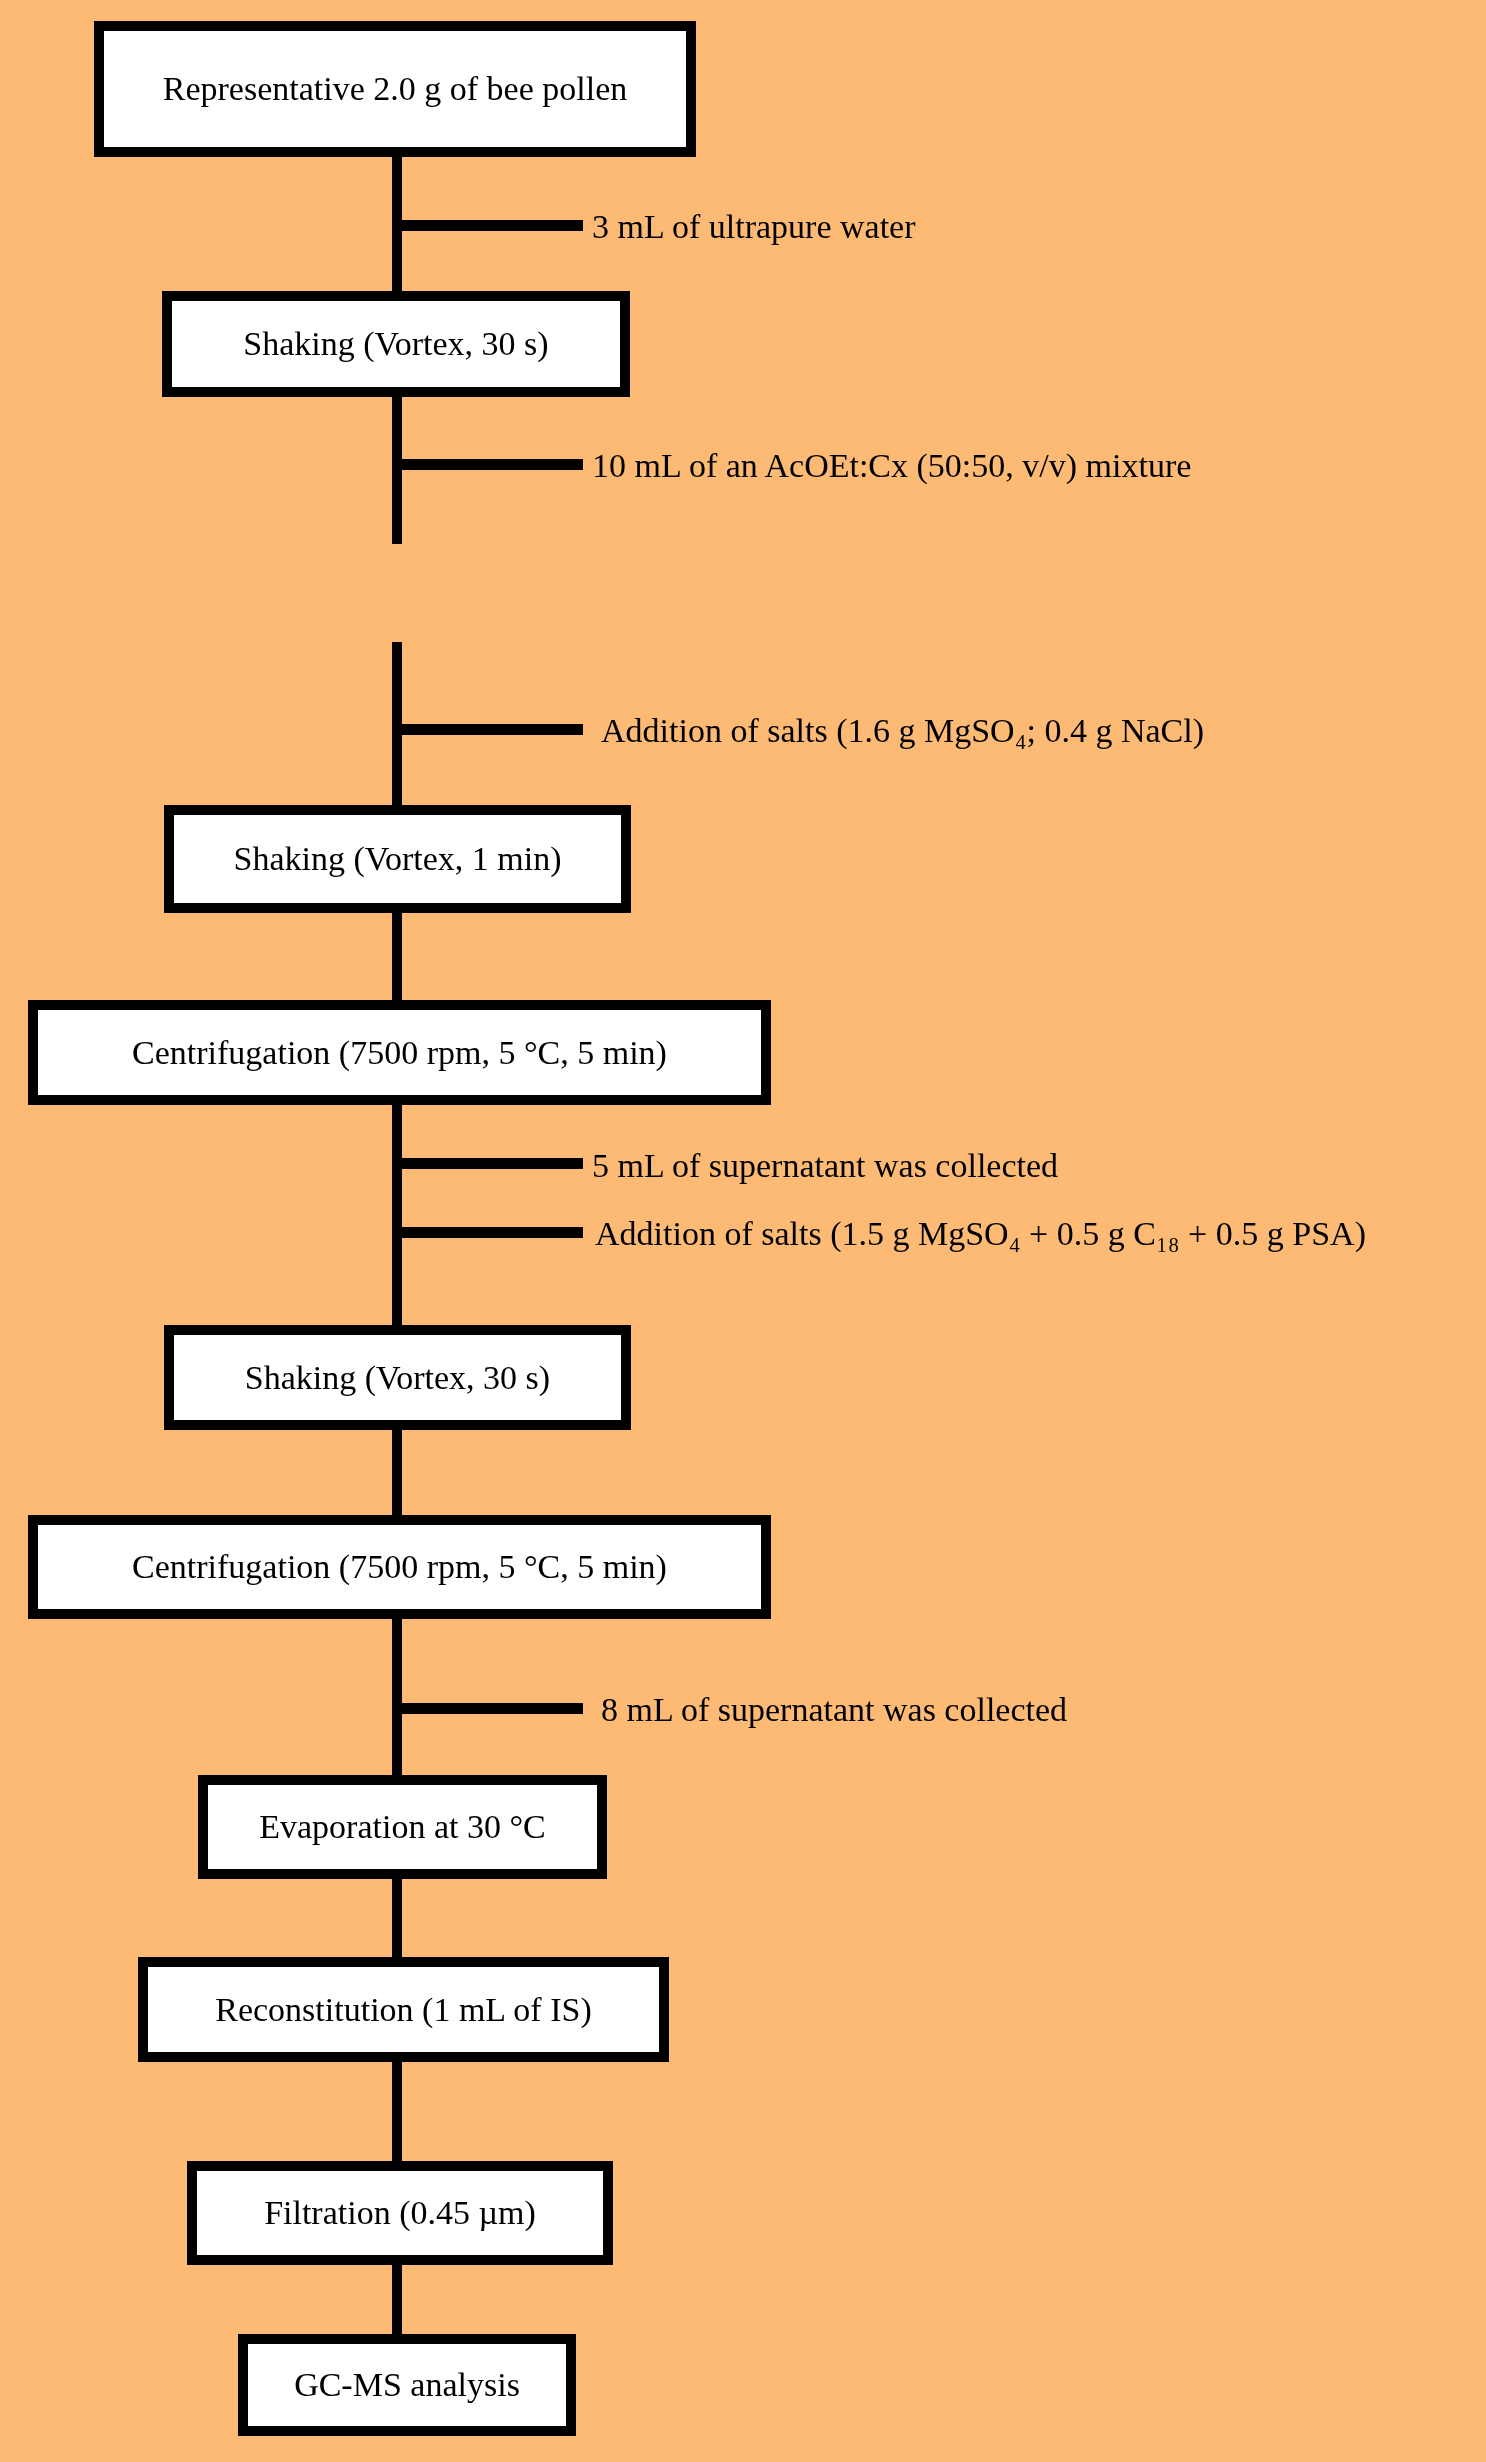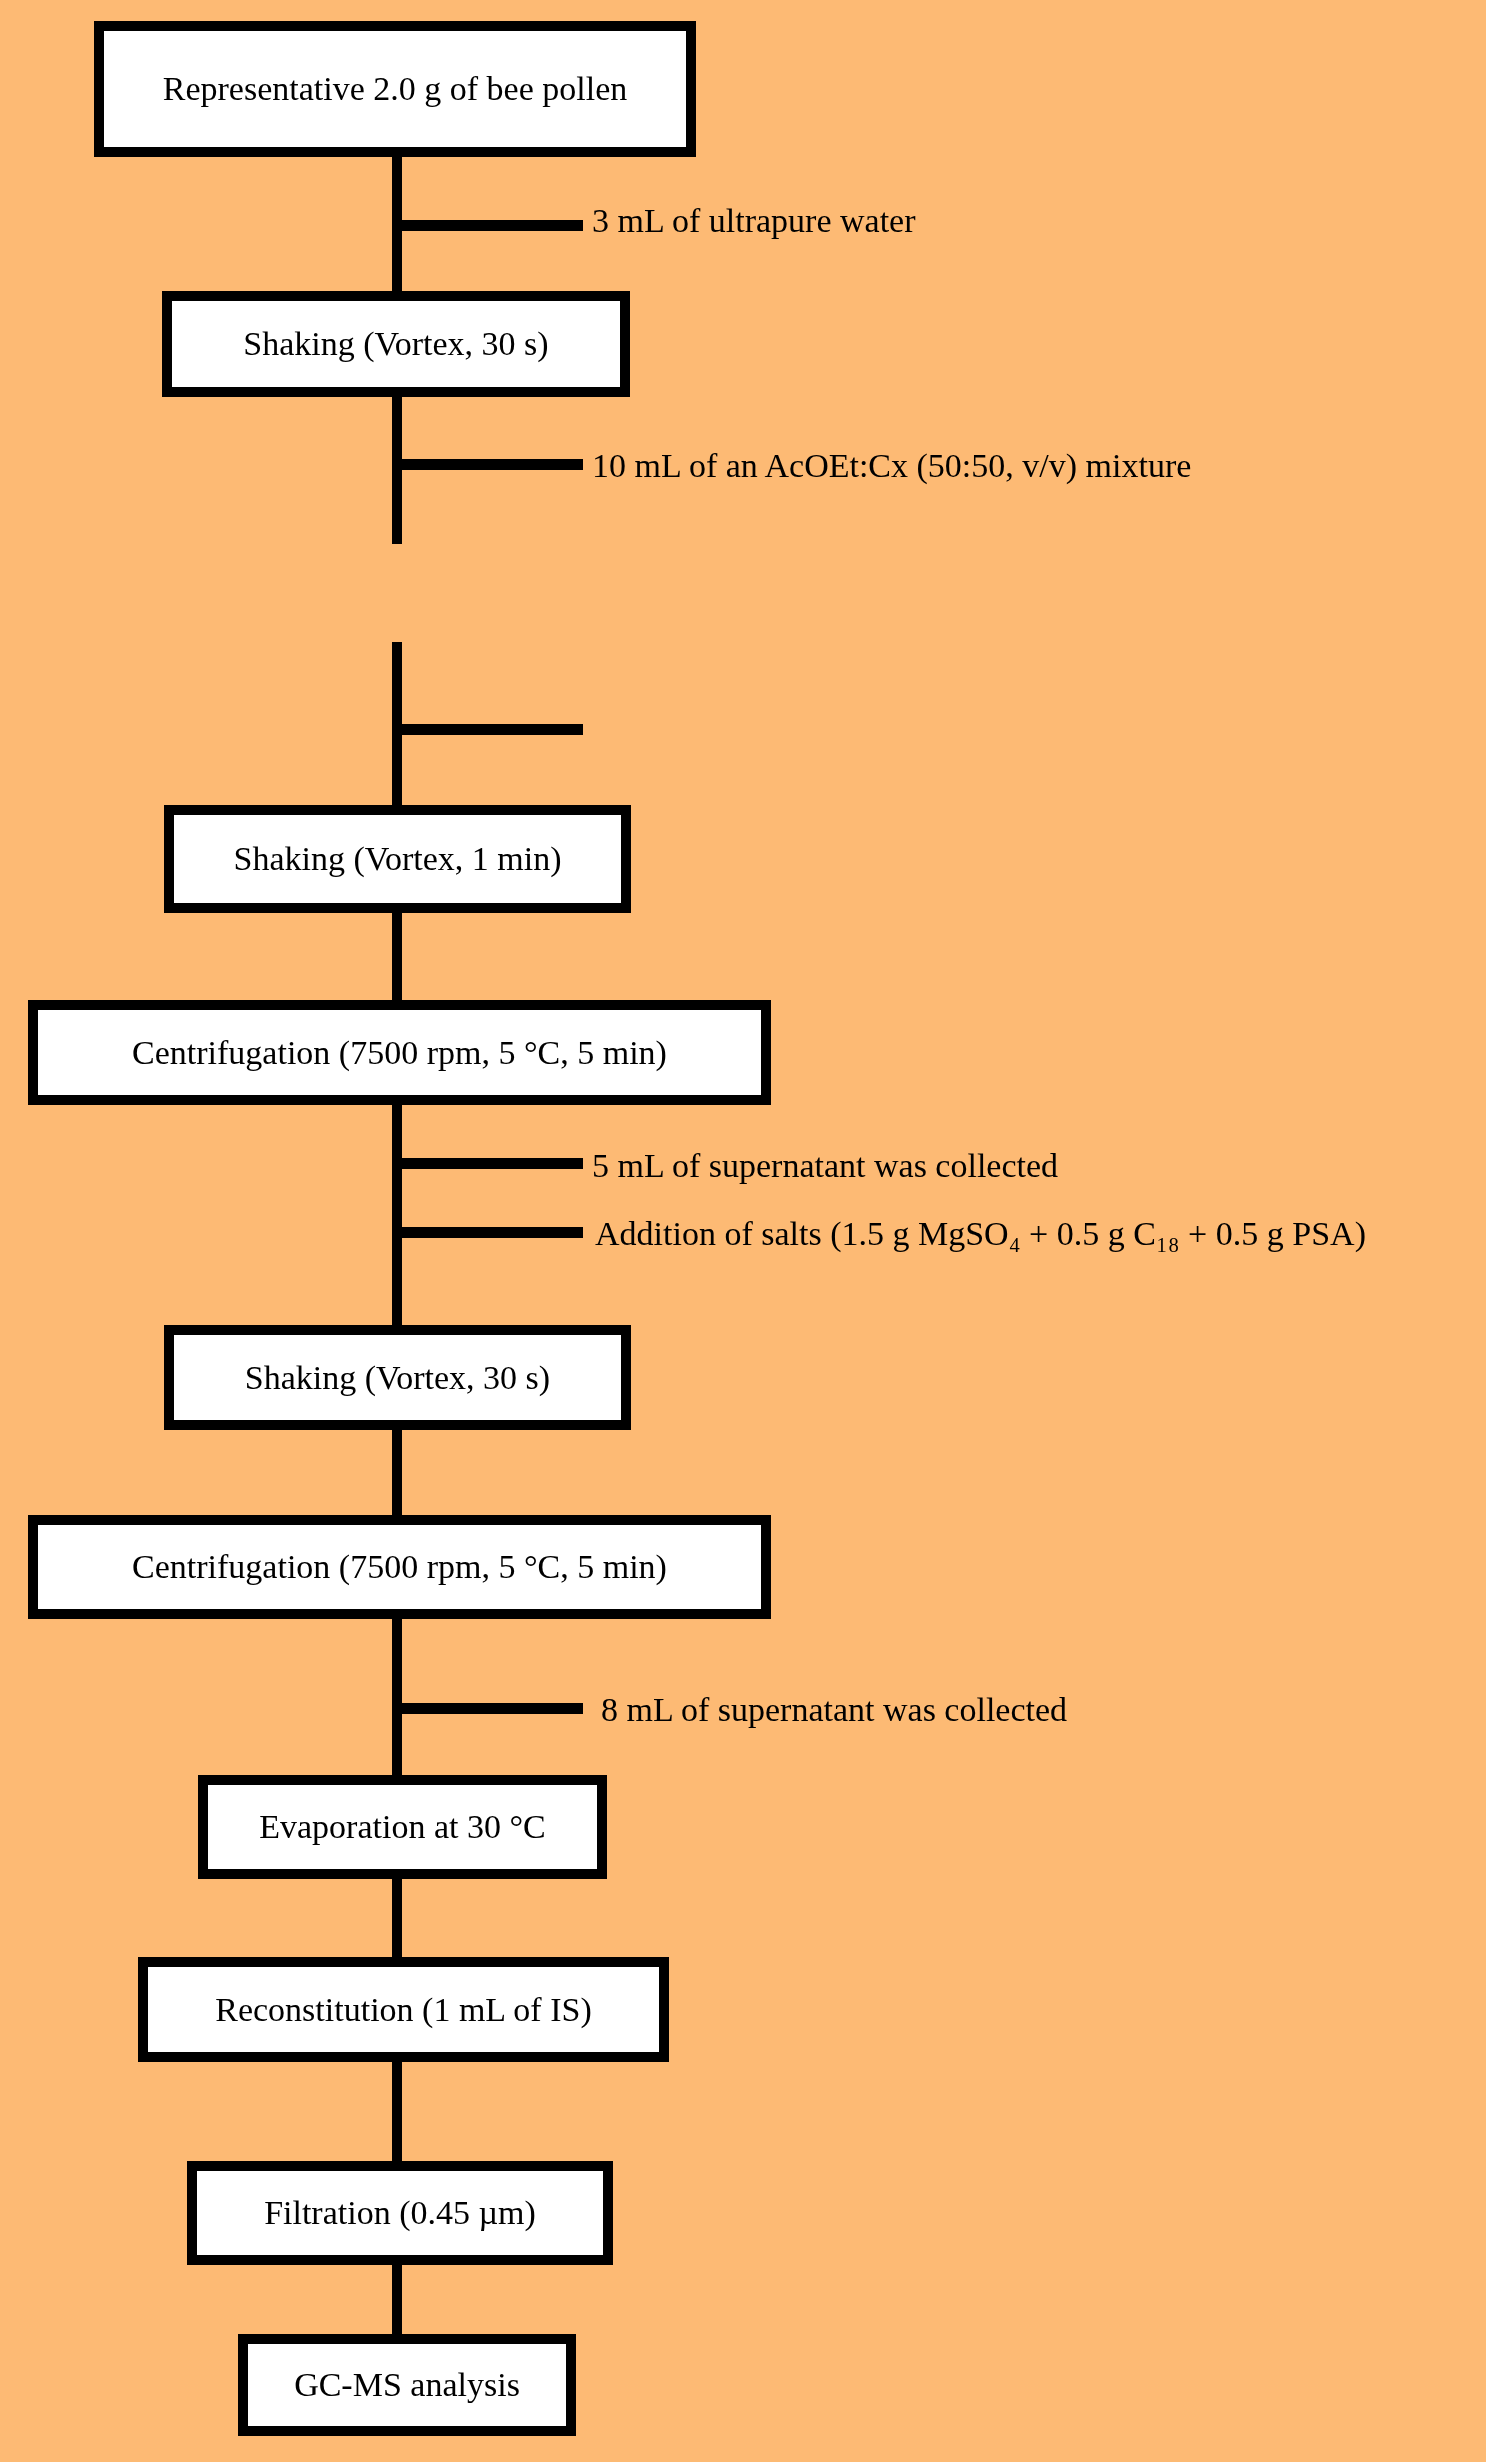--- a/index.html
+++ b/index.html
@@ -76,21 +76,21 @@
   .t6 { top: 1703px; }
 
   
   .slabel {
     position: absolute;
     transform: translateY(-50%);
     font-size: 34px;
     line-height: 1.1;
     white-space: nowrap;
   }
-  .l1 { left: 592px; top: 221px;  }
+  .l1 { left: 592px; top: 227px;  }
   .l2 { left: 592px; top: 466px;  }
   .l3 { left: 601px; top: 731px; }
   .l4 { left: 592px; top: 1166px; }
   .l5 { left: 595px; top: 1234px; }
   .l6 { left: 601px; top: 1710px; }
 </style>
 </head>
 <body>
 
 <div class="canvas">
@@ -119,18 +119,19 @@
   <div class="pbox b5">Centrifugation  (7500 rpm, 5 °C,  5 min)</div>
   <div class="pbox b6">Shaking  (Vortex,  30 s)</div>
   <div class="pbox b7">Centrifugation  (7500 rpm, 5 °C,  5 min)</div>
   <div class="pbox b8">Evaporation at 30 °C</div>
   <div class="pbox b9">Reconstitution (1 mL  of IS)</div>
   <div class="pbox b10">Filtration (0.45  µm)</div>
   <div class="pbox b11">GC-MS analysis</div>
 
   <div class="slabel l1">3 mL  of ultrapure water</div>
   <div class="slabel l2">10 mL  of an  AcOEt:Cx  (50:50,  v/v)  mixture</div>
+  <div class="slabel l3">Addition of salts  (1.6 g MgSO₄;  0.4 g  NaCl)</div>
   <div class="slabel l4">5 mL  of supernatant was collected</div>
   <div class="slabel l5">Addition of salts  (1.5 g MgSO₄ + 0.5 g  C₁₈ + 0.5 g  PSA)</div>
   <div class="slabel l6">8 mL  of supernatant was collected</div>
 
 </div>
 
 
 </body></html>

